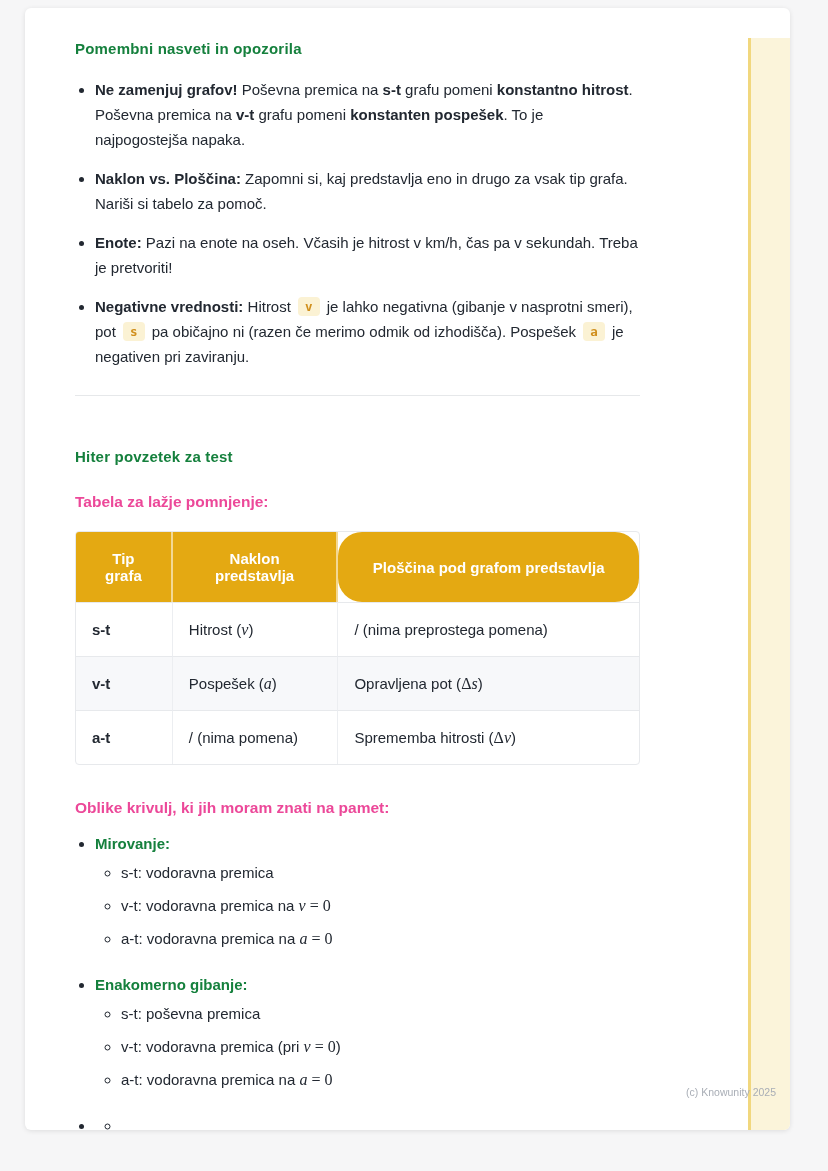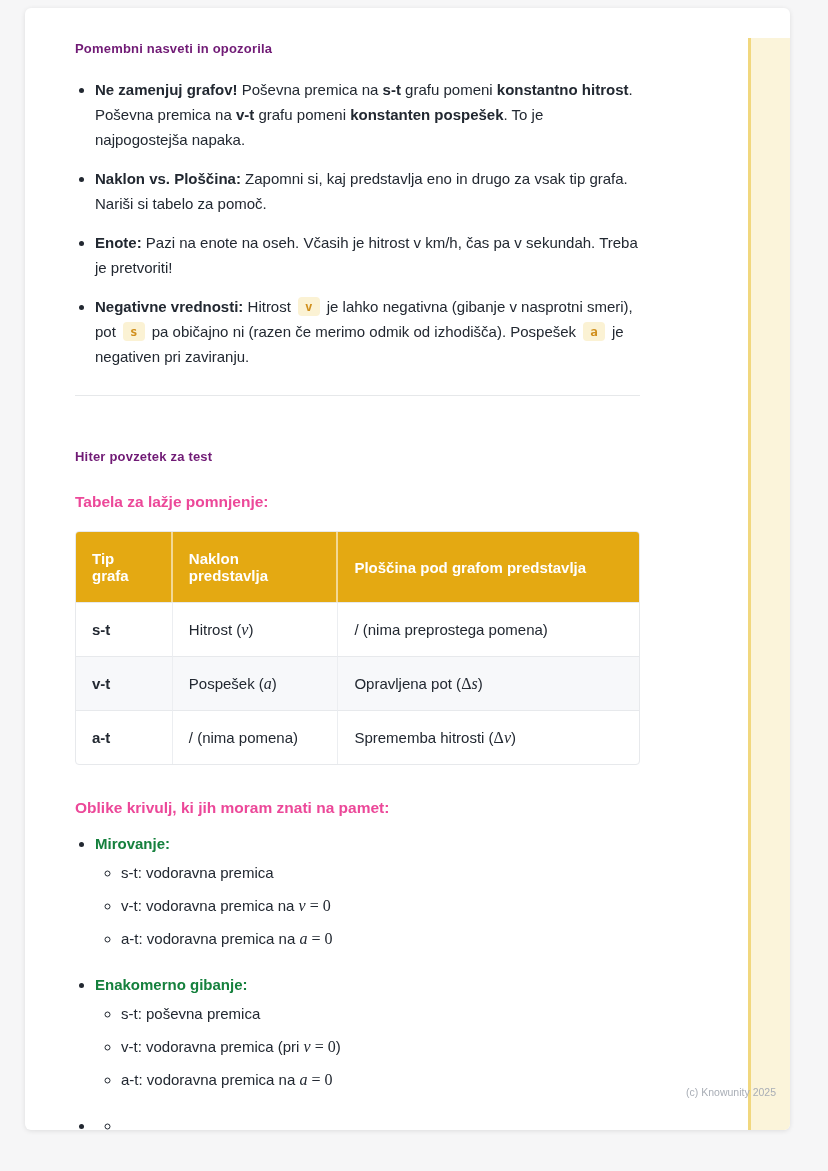--- a/index.html
+++ b/index.html
@@ -29,22 +29,22 @@
     z-index: 0;
   }
   .content {
     position: relative;
     z-index: 1;
     padding: 28px 0 0 50px;
     width: 615px;
   }
   .inner { width: 565px; }
   h1 {
-    color: #701a75;
-    font-size: 13px;
+    color: #15803d;
+    font-size: 15px;
     font-weight: 700;
     line-height: 25px;
     letter-spacing: 0.2px;
   }
   h1.first { margin-bottom: 16px; }
   ul.tips { list-style: disc; padding-left: 20px; }
   ul.tips > li {
     font-size: 15px;
     line-height: 25px;
     margin-bottom: 14px;
@@ -94,39 +94,39 @@
     border-spacing: 0;
     border: 1px solid #e7e9ec;
     border-radius: 4px;
     overflow: hidden;
     font-size: 15px;
   }
   table.summary th {
     background: #e4a912;
     color: #ffffff;
     font-weight: 700;
-    text-align: left;
+    text-align: center;
     padding: 18px 16px;
     border-right: 2px solid rgba(255,255,255,0.55);
     font-size: 15px;
   }
   table.summary th:last-child { border-right: none; }
   table.summary td {
     padding: 17px 16px;
     border-top: 1px solid #e7e9ec;
     border-right: 1px solid #eceef1;
     color: #222831;
     vertical-align: middle;
     height: 54px;
   }
   table.summary td:last-child { border-right: none; }
   table.summary tr.alt td { background: #f7f8fa; }
   .col-type { width: 97px; }
   .col-slope { width: 166px; }
-  .col-area { width: 302px; }
+  .col-area { width: 302px; border-radius: 24px; }
   ul.shapes {
     list-style: disc;
     padding-left: 20px;
     margin-top: 14px;
     font-size: 15px;
   }
   ul.shapes > li { margin-bottom: 22px; line-height: 25px; }
   ul.shapes > li > .group-label { font-weight: 700; color: #15803d; }
   ul.shapes ul {
     list-style: circle;

